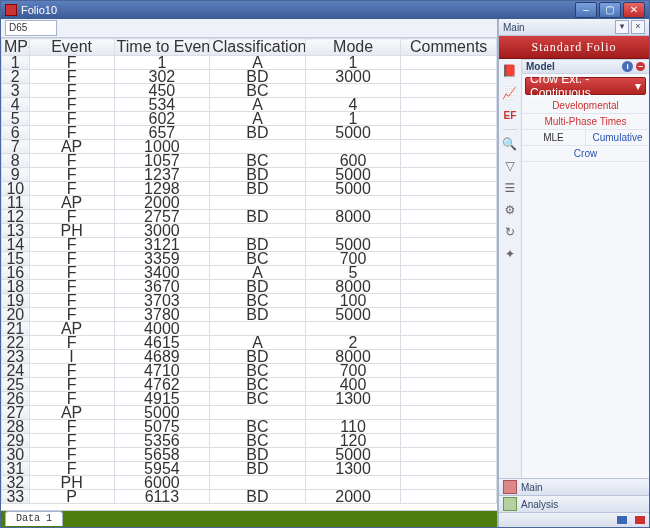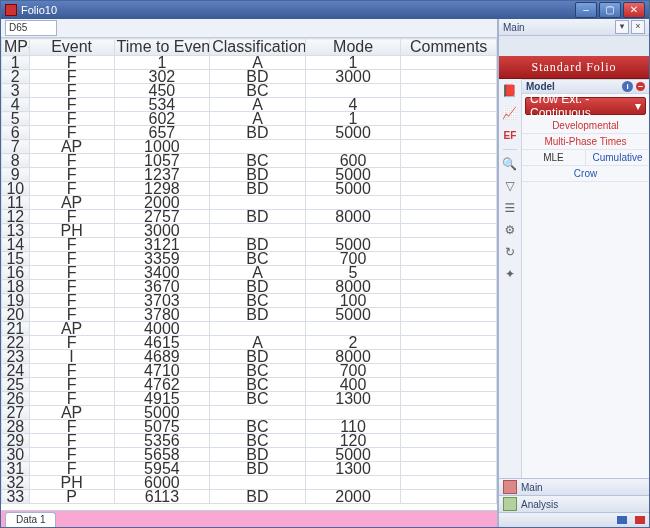--- a/index.html
+++ b/index.html
@@ -117,26 +117,26 @@
     width: 24px;
   }
   .col-mpt   { width: 26px; }
   .col-event { width: 80px; }
   .col-tte   { width: 90px; }
   .col-class { width: 90px; }
   .col-mode  { width: 90px; }
   .col-comm  { width: 90px; }
   .sheet-tabs {
     height: 16px;
-    background: #f9a8d4;
+    background: #4d7c0f;
     border-top: 1px solid #c4cddd;
     display: flex;
-    align-items: flex-end;
     padding-left: 4px;
     font-size: 10px;
+    font-family: Liberation Mono, monospace;
   }
   .sheet-tab {
     background: #fff;
     border: 1px solid #a5b3cc;
     border-bottom: none;
     padding: 0 10px;
     height: 14px;
     line-height: 14px;
     border-radius: 3px 3px 0 0;
   }
@@ -175,21 +175,20 @@
   .rp-banner {
     height: 22px;
     background: linear-gradient(to bottom, #d14040, #a31c1c);
     color: #fff;
     text-align: center;
     font-family: "Copperplate", "Trajan Pro", serif;
     font-size: 12px;
     letter-spacing: 1px;
     line-height: 22px;
     border-bottom: 1px solid #7a1414;
-    margin-top: 20px;
   }
   .rp-body {
     flex: 1;
     display: flex;
     overflow: hidden;
   }
   .rp-tools {
     width: 22px;
     background: #eef1f7;
     border-right: 1px solid #cdd5e4;

